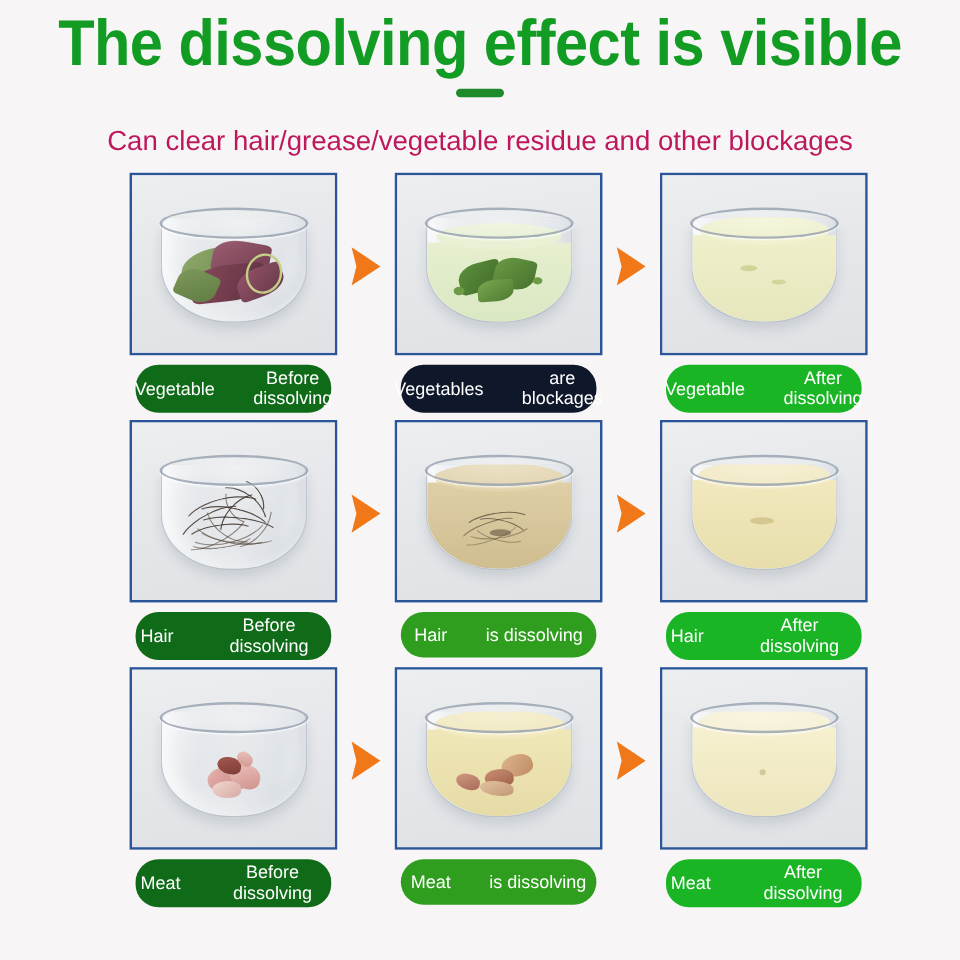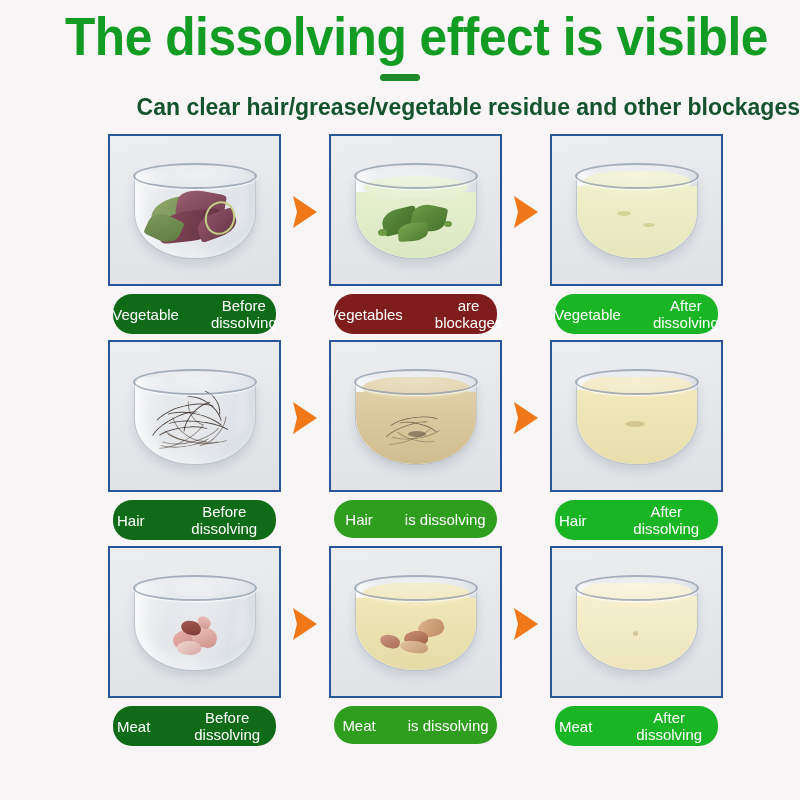--- a/index.html
+++ b/index.html
@@ -13,21 +13,21 @@
   body {
     background: #f7f5f6;
     font-family: "Liberation Sans", sans-serif;
     position: relative;
   }
 
   
   .header {
     width: 100%;
     padding-top: 6px;
-    text-align: right;
+    text-align: center;
   }
 
   .main-title {
     font-family: "Liberation Sans Narrow", "Liberation Sans", sans-serif;
     font-size: 54px;
     line-height: 60px;
     font-weight: 700;
     color: #139c23;
     letter-spacing: -0.5px;
     transform: scaleX(0.92);
@@ -45,24 +45,24 @@
   .divider-dash {
     width: 40px;
     height: 7px;
     border-radius: 4px;
     background: #1f8a2a;
   }
 
   .subtitle {
     font-size: 23px;
     line-height: 30px;
-    font-weight: 700;
-    color: #14532d;
+    font-weight: 400;
+    color: #be185d;
     white-space: nowrap;
-    margin-top: 4px;
+    margin-top: 14px;
   }
 
   
   .grid {
     margin-top: 12px;
     padding: 0 108px;
   }
 
   .row {
     display: flex;
@@ -260,21 +260,21 @@
             <div class="fill-surface" style="bottom:60px;width:104px;height:22px;background:#e9f1d4;"></div>
             <div class="veg-leaf" style="left:26px;top:38px;width:36px;height:24px;background:linear-gradient(140deg,#5d8f3d,#3f6b28);transform:rotate(-14deg);"></div>
             <div class="veg-leaf" style="left:56px;top:34px;width:34px;height:26px;background:linear-gradient(130deg,#6b9b46,#45722c);transform:rotate(12deg);"></div>
             <div class="veg-leaf" style="left:42px;top:52px;width:30px;height:18px;background:linear-gradient(150deg,#79a851,#4e7a30);transform:rotate(-4deg);"></div>
             <div class="speck" style="left:22px;top:58px;width:9px;height:7px;background:#6d9a45;"></div>
             <div class="speck" style="left:88px;top:50px;width:8px;height:6px;background:#6d9a45;"></div>
           </div>
           <div class="bowl-rim"></div>
         </div>
       </div>
-      <div class="label-badge" style="background:#7f1d1d;">
+      <div class="label-badge" style="background:#0f172a;">
         <span class="label-line1">Vegetables</span>
         <span class="label-line2">are blockages</span>
       </div>
     </div>
 
     <div class="arrow-slot">
       <svg class="arrow-icon" width="28" height="34" viewBox="0 0 28 34">
         <path d="M2 1 L26 17 L2 33 L6 17 Z" fill="#f07818"></path>
       </svg>
     </div>

